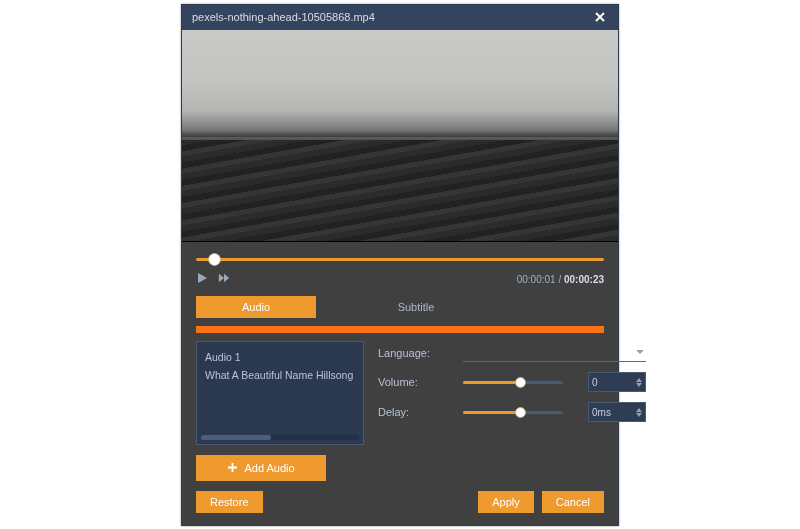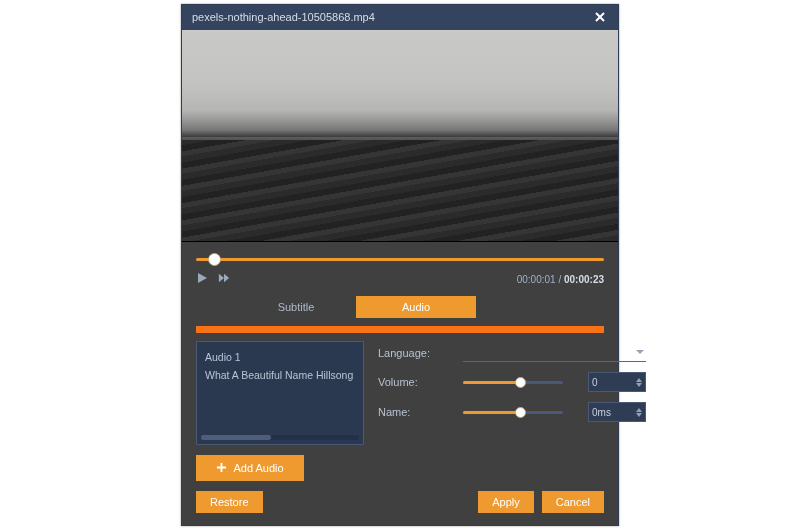--- a/index.html
+++ b/index.html
@@ -37,21 +37,21 @@
   .srow label{flex:0 0 60px;font-size:11px;color:#b7c1d3}
   .dropdown{flex:1;height:18px;border-bottom:1px solid #556986;display:flex;align-items:center;justify-content:flex-end;padding-right:2px;cursor:pointer}
   .dropdown svg{width:8px;height:8px;fill:#96a5bb}
   .slider{flex:0 0 100px;position:relative;height:12px}
   .slider .tr{position:absolute;left:0;right:0;top:5px;height:3px;background:#49597a;border-radius:2px}
   .slider .fill{position:absolute;left:0;top:5px;height:3px;background:#ee9a2f;border-radius:2px}
   .slider .kn{position:absolute;top:1px;width:9px;height:9px;border-radius:50%;background:#fff;border:1px solid #cfa46a}
   .spin{flex:0 0 50px;height:18px;border:1px solid #4a5a74;display:flex;align-items:center;justify-content:space-between;padding:0 3px;font-size:10px;color:#c8d1df;background:#2e3c54}
   .spin .arrows{display:flex;flex-direction:column;gap:1px}
   .spin .arrows svg{width:6px;height:4px;fill:#8fa0b8}
-  .addaudio{margin:10px 14px 0;width:108px;height:26px;background:#ee9a2f;color:#fff;display:flex;align-items:center;justify-content:center;gap:6px;font-size:11px;cursor:pointer}
+  .addaudio{margin:10px 14px 0;width:130px;height:26px;background:#ee9a2f;color:#fff;display:flex;align-items:center;justify-content:center;gap:6px;font-size:11px;cursor:pointer}
   .addaudio svg{width:11px;height:11px;stroke:#fff;stroke-width:2;fill:none}
   .footer{margin-top:auto;padding:10px 14px 12px;display:flex;gap:8px;align-items:center}
   .btn{height:22px;padding:0 14px;background:#ee9a2f;color:#fff;font-size:11px;display:flex;align-items:center;justify-content:center;cursor:pointer;border:none}
   .spacer{flex:1}
 </style>
 </head>
 <body>
 <div class="stage">
 <div class="window">
 
@@ -87,22 +87,22 @@
       </div>
       <div class="time">
         <span>00:00:01</span>
         <span> / </span>
         <b>00:00:23</b>
       </div>
     </div>
   </div>
 
   <div class="tabs">
+    <div class="tab active">Audio</div>
     <div class="tab inactive">Subtitle</div>
-    <div class="tab active">Audio</div>
   </div>
 
   <div class="panel">
     <div class="tracklist">
       <div class="row">Audio 1</div>
       <div class="row">What A Beautiful Name  Hillsong</div>
       <div class="hscroll"></div>
     </div>
     <div class="settings">
       <div class="srow">
@@ -126,21 +126,21 @@
             <svg viewBox="0 0 6 4">
                   <path d="M0 4L3 0L6 4Z"></path>
                 </svg>
             <svg viewBox="0 0 6 4">
                   <path d="M0 0L3 4L6 0Z"></path>
                 </svg>
           </span>
         </div>
       </div>
       <div class="srow">
-        <label>Name:</label>
+        <label>Delay:</label>
         <div class="slider">
           <div class="tr"></div>
               <div class="fill" style="width:54%"></div>
               <div class="kn" style="left:52%"></div>
         </div>
         <div class="spin">
           <span>0ms</span>
           <span class="arrows">
             <svg viewBox="0 0 6 4">
                   <path d="M0 4L3 0L6 4Z"></path>

